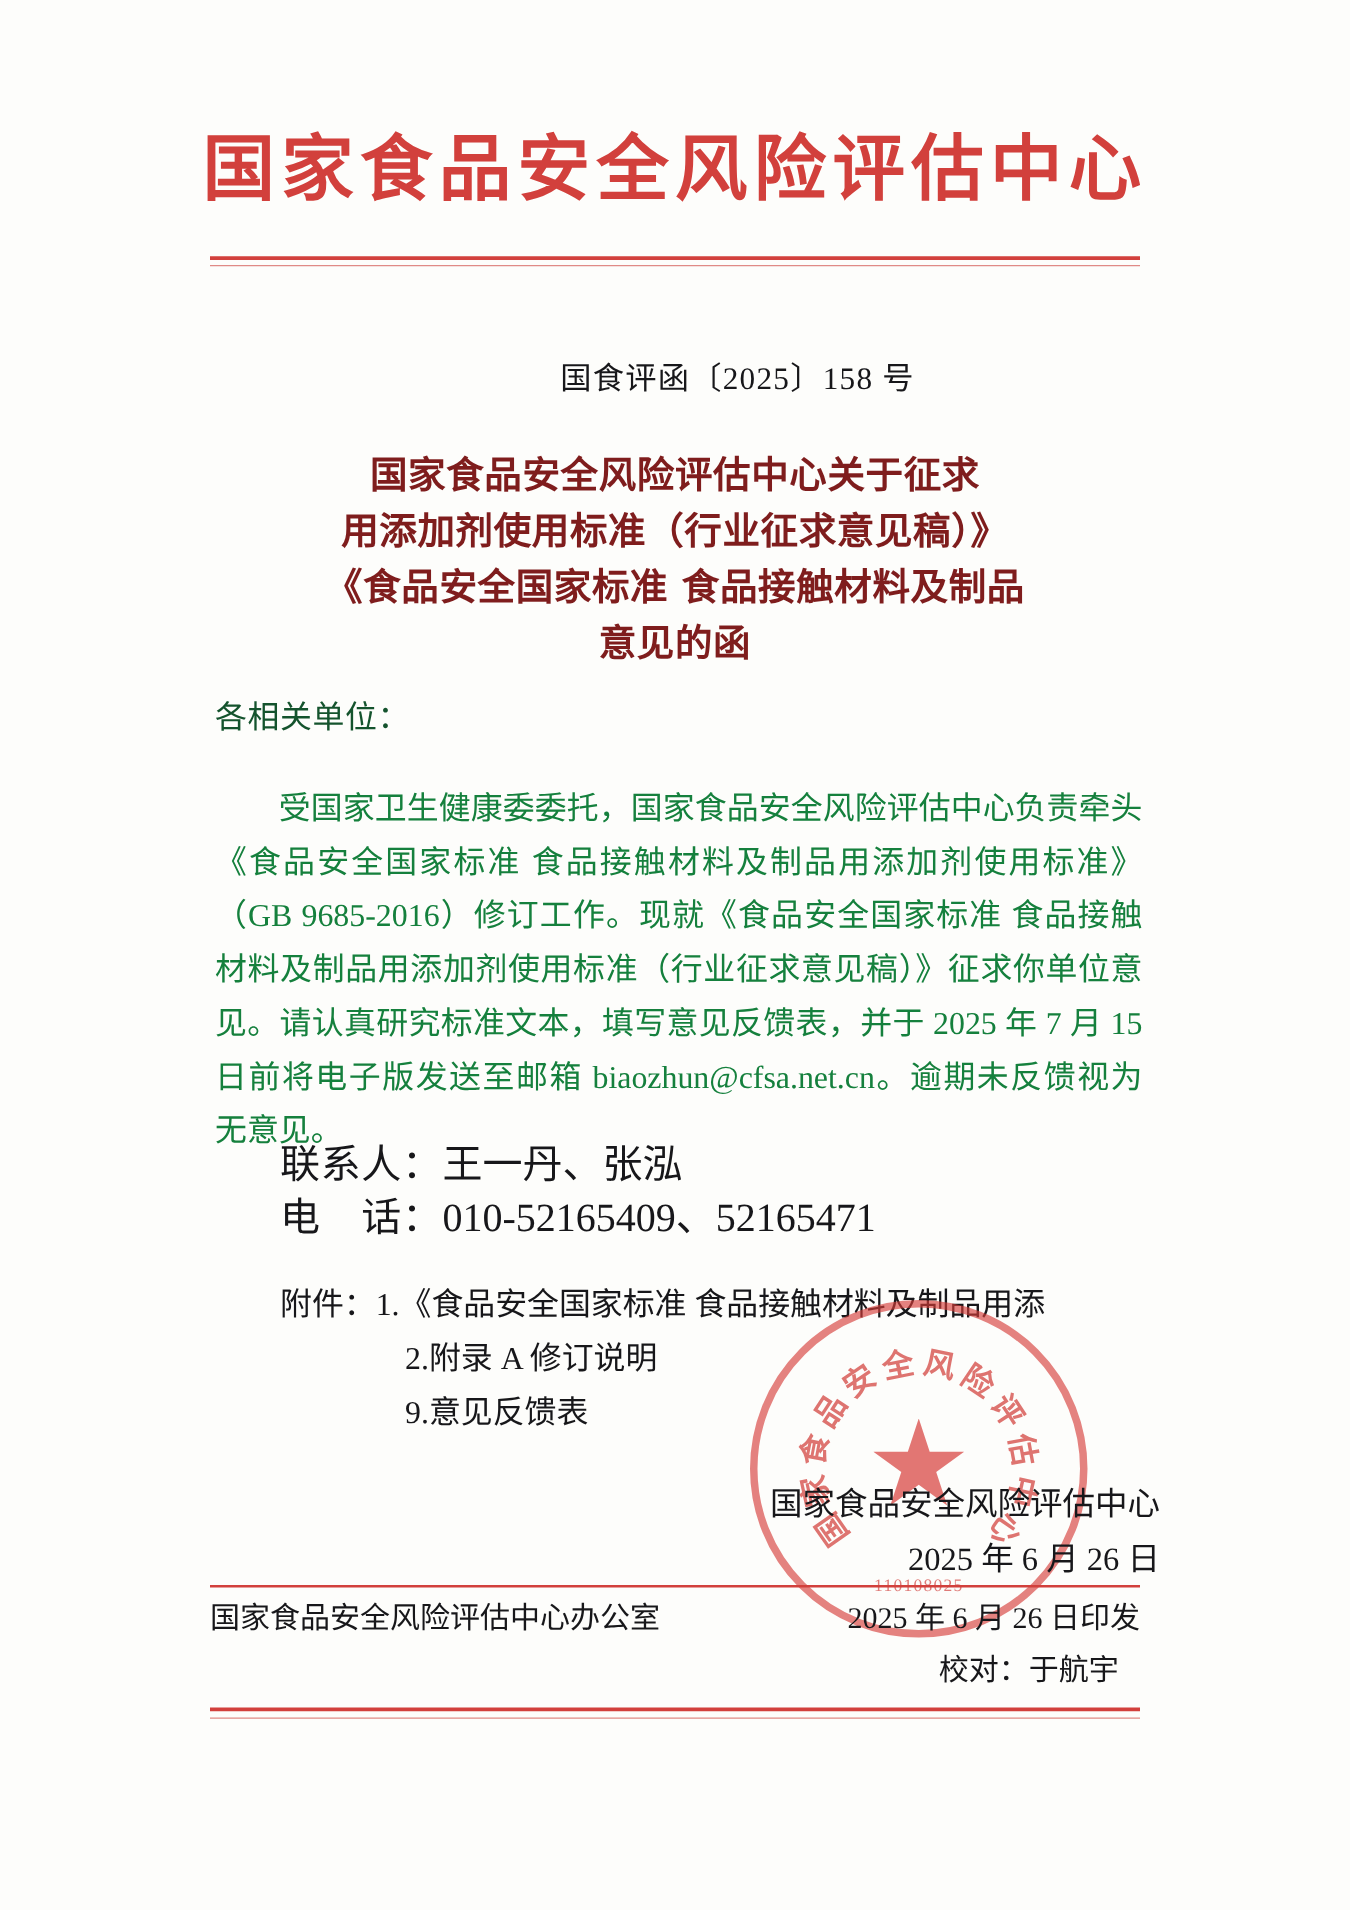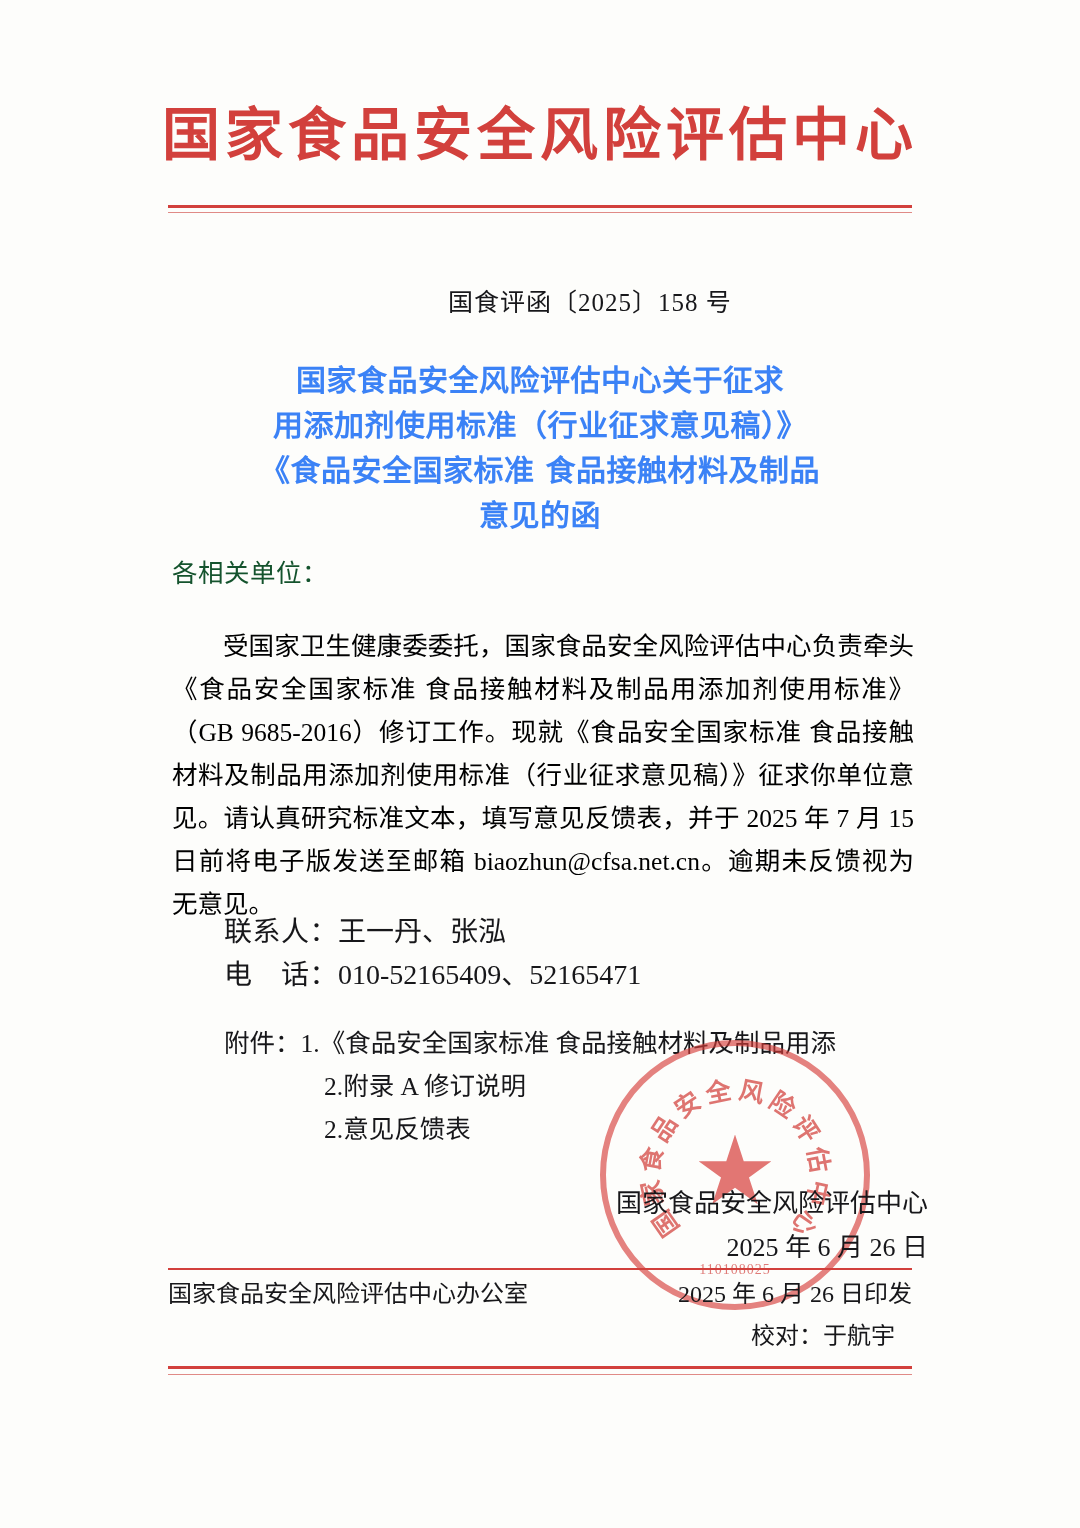--- a/index.html
+++ b/index.html
@@ -76,52 +76,52 @@
     position: absolute;
     top: 358px;
     left: 150px;
     width: 780px;
     text-align: center;
     font-family: "DejaVu Serif", "Liberation Serif", serif;
     font-weight: 700;
     font-size: 30px;
     line-height: 1.5;
     letter-spacing: 0.5px;
-    color: #3b82f6;
+    color: #7f1d1d;
   }
   .doc-title div { white-space: nowrap; }
 
   
   .salutation {
     position: absolute;
     top: 552px;
     left: 172px;
     font-size: 25.5px;
     letter-spacing: 0.5px;
     color: #14532d;
   }
 
   .body-para {
     position: absolute;
     top: 625px;
     left: 172px;
     width: 742px;
     font-size: 25.5px;
     line-height: 43px;
-    color: #000000;
+    color: #15803d;
     text-align: justify;
     text-justify: inter-ideograph;
     text-indent: 51px;
   }
 
   .contact-lines {
     position: absolute;
     top: 910px;
     left: 224px;
-    font-size: 28px;
+    font-size: 32px;
     line-height: 43px;
     color: #17171a;
   }
   .contact-lines .lbl { letter-spacing: 0.5px; }
 
   
   .attach {
     position: absolute;
     top: 1022px;
     left: 224px;
@@ -271,21 +271,21 @@
     <div>
       <span class="lbl">电　话：</span><span>010-52165409、52165471</span>
     </div>
   </div>
 
   <div class="attach">
     <div class="first-line">
       <span>附件：</span><span>1.《食品安全国家标准 食品接触材料及制品用添</span>
     </div>
     <div class="cont-line">2.附录 A 修订说明</div>
-    <div class="cont-line">2.意见反馈表</div>
+    <div class="cont-line">9.意见反馈表</div>
   </div>
 
   <div class="seal">
     <div class="seal-text">
         <span style="transform: translate(-50%, -105px) rotate(-125deg); transform-origin: 50% 105px;">国</span>
         <span style="transform: translate(-50%, -105px) rotate(-102.273deg); transform-origin: 50% 105px;">家</span>
         <span style="transform: translate(-50%, -105px) rotate(-79.5455deg); transform-origin: 50% 105px;">食</span>
         <span style="transform: translate(-50%, -105px) rotate(-56.8182deg); transform-origin: 50% 105px;">品</span>
         <span style="transform: translate(-50%, -105px) rotate(-34.0909deg); transform-origin: 50% 105px;">安</span>
         <span style="transform: translate(-50%, -105px) rotate(-11.3636deg); transform-origin: 50% 105px;">全</span>

